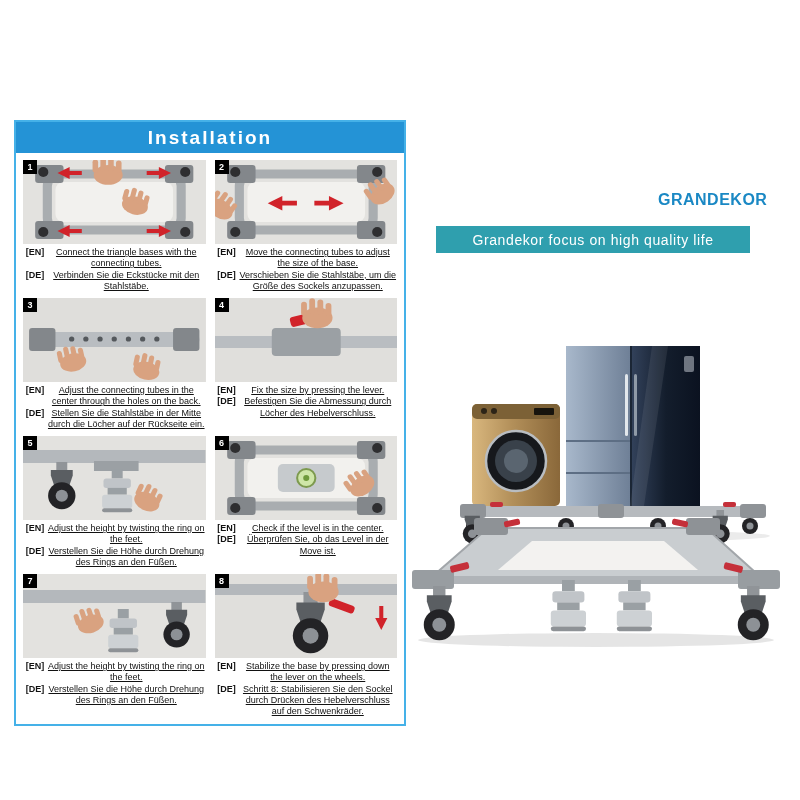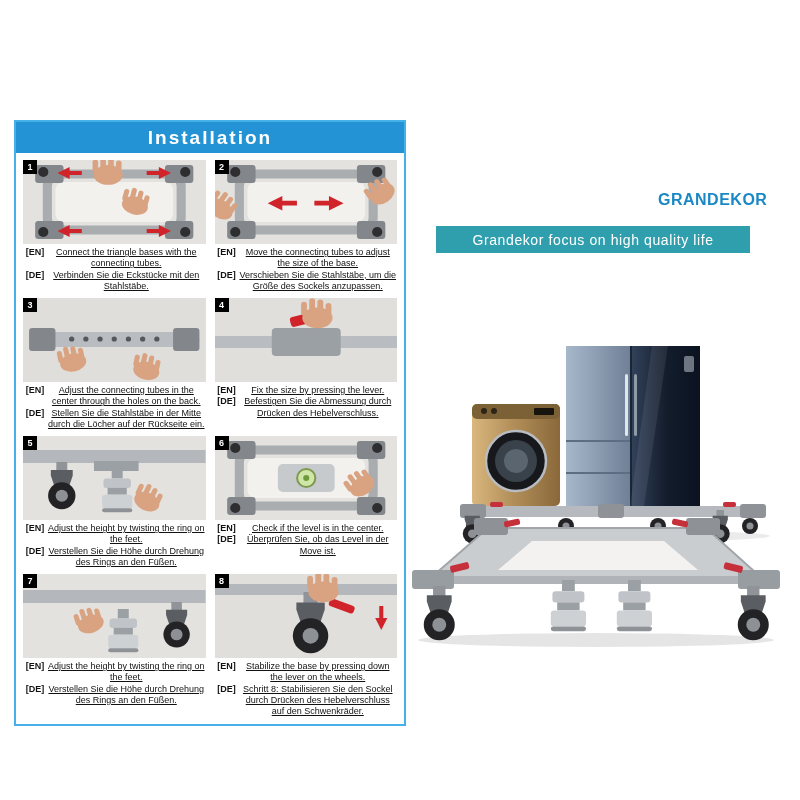--- a/index.html
+++ b/index.html
@@ -227,21 +227,21 @@
             <use href="#g-hand" transform="translate(78,-2) scale(1.15)"></use>
           </svg>
         </div>
         <figcaption class="caption">
           <div class="cap-line">
               <span class="lab">[EN]</span>
               <span class="txt">Fix the size by pressing the lever.</span>
             </div>
           <div class="cap-line">
               <span class="lab">[DE]</span>
-              <span class="txt">Befestigen Sie die Abmessung durch Drücken des Hebelverschluss.</span>
+              <span class="txt">Befestigen Sie die Abmessung durch Löcher des Hebelverschluss.</span>
             </div>
         </figcaption>
       </figure>
 
       <figure class="step">
         <div class="photo">
           <span class="num">5</span>
           <svg viewBox="0 0 180 84" preserveAspectRatio="none">
             <rect width="180" height="84" fill="#e3e2df"></rect>
             <rect x="0" y="14" width="180" height="13" fill="#b4b8bc"></rect>

